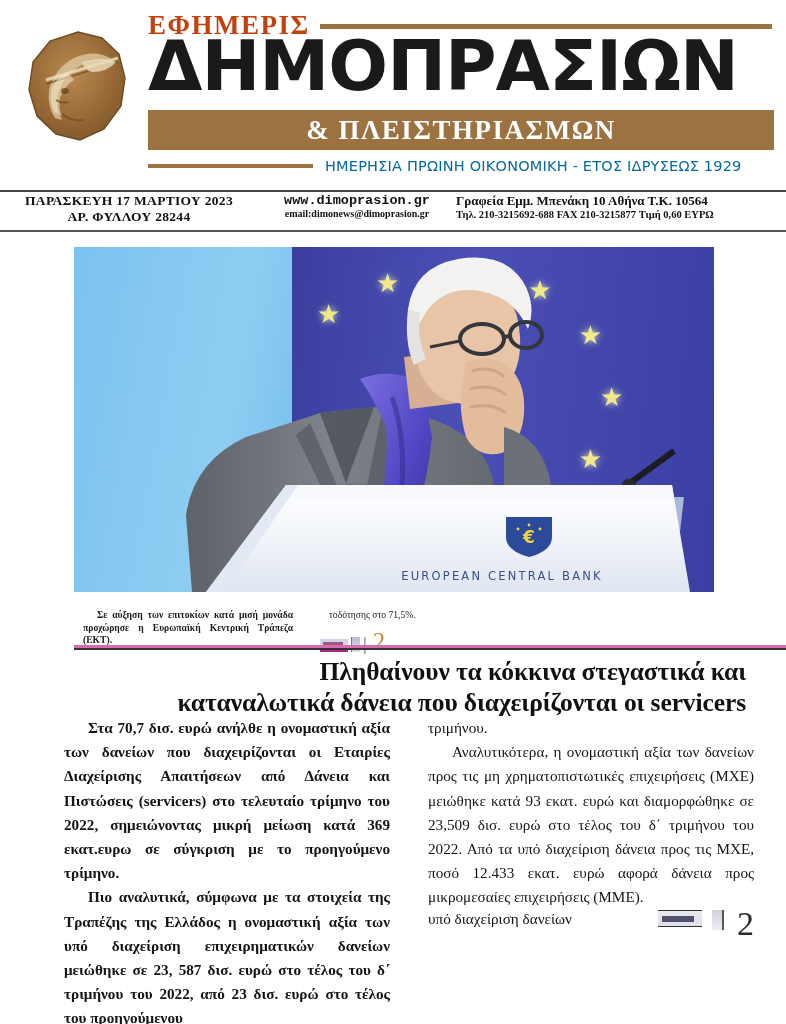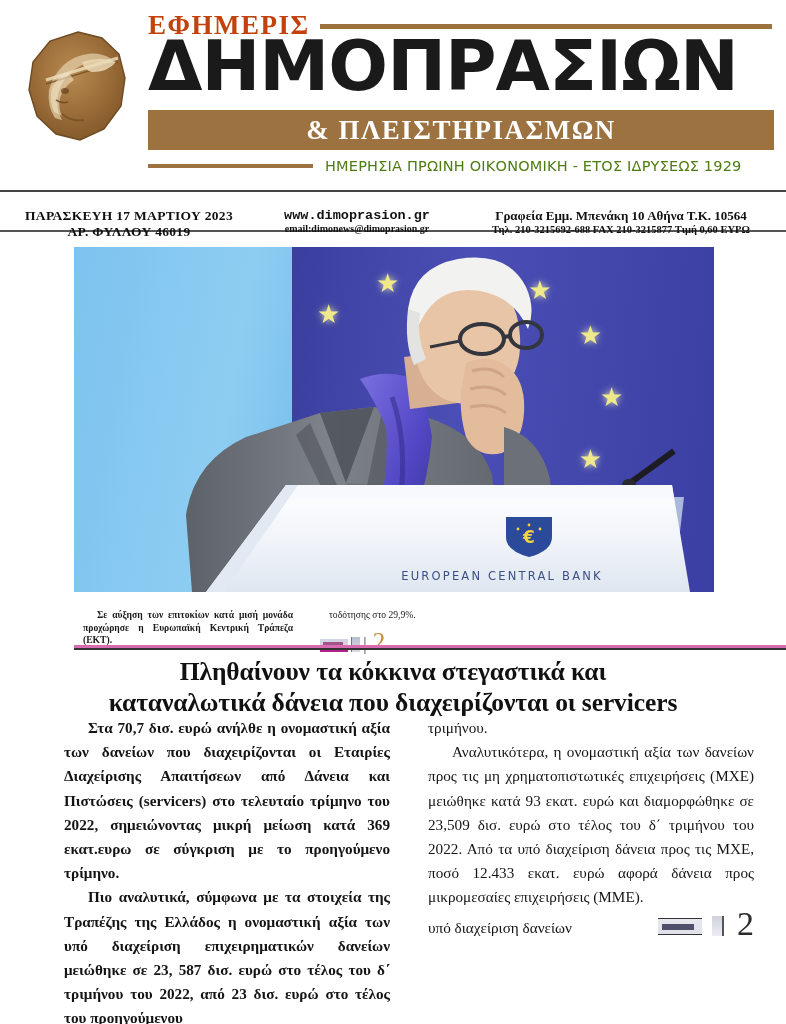--- a/index.html
+++ b/index.html
@@ -60,38 +60,38 @@
     white-space:nowrap;
   }
 
   .tagline-row {
     position:absolute; left:12px; top:155px; right:4px; height:22px;
     display:flex; align-items:center; gap:12px;
   }
   .tagline-rule { width:165px; height:4px; background:#9B7240; }
   .tagline-text {
     font-family:"DejaVu Sans", sans-serif;
-    font-size:14.5px; letter-spacing:0.2px; color:#4d7c0f; white-space:nowrap;
+    font-size:14.5px; letter-spacing:0.2px; color:#0369a1; white-space:nowrap;
   }
 
   
   .rule-top { height:2px; background:#444; margin:4px 0 0 0; }
   .infobar {
     position:relative; height:38px;
     display:flex; align-items:flex-start;
-    padding-top:16px;
+    padding-top:1px;
   }
   .info-col { font-family:"Liberation Serif", serif; }
   .info-left { width:258px; text-align:center; }
   .info-left .l1 { font-weight:bold; font-size:13.5px; letter-spacing:0.3px; }
   .info-left .l2 { font-weight:bold; font-size:13.5px; letter-spacing:0.3px; }
   .info-mid { flex:1; text-align:center; }
   .info-mid .l1 { font-weight:bold; font-size:13.5px;font-family:Liberation Mono, monospace; }
   .info-mid .l2 { font-size:10px; font-weight:bold; }
-  .info-right { width:330px; text-align:center; }
+  .info-right { width:330px; text-align:left; }
   .info-right .l1 { font-weight:bold; font-size:13px; }
   .info-right .l2 { font-weight:bold; font-size:10.5px; }
   .rule-bottom { height:1.5px; background:#555; margin-bottom:0; }
 
   
   .photo-wrap {
     position:absolute; left:74px; top:247px;
     width:640px; height:345px;
     overflow:hidden; background:#fff;
   }
@@ -153,21 +153,21 @@
     background:#d96bb0;
   }
   .dark-rule {
     position:absolute; left:74px; top:648px; width:712px; height:2px;
     background:#333;
   }
 
   
   .headline {
     position:absolute; left:40px; top:656px; width:706px;
-    text-align:center;
+    text-align:right;
     font-family:"Liberation Serif", serif;
     font-weight:bold;
     font-size:25.5px;
     line-height:31px;
     color:#111;
     letter-spacing:-0.1px;
   }
 
   
   .body-cols {
@@ -179,21 +179,21 @@
     margin:0;
     font-family:"Liberation Serif", serif;
     font-size:15.2px;
     line-height:24.2px;
     text-align:justify;
     text-indent:24px;
     color:#141414;
   }
   .bcol p.lead { font-weight:bold; }
   .bcol p.cont { text-indent:0; }
-  .endline { display:flex; align-items:flex-end; gap:10px; }
+  .endline { display:flex; align-items:flex-start; gap:10px; }
   .endline .txt { flex:1; }
   .stamp2 {
     display:inline-block; width:44px; height:17px;
     background:linear-gradient(#e8e8ee,#dfe0ea);
     border-top:1.5px solid #333; border-bottom:1.5px solid #333;
     position:relative; margin-bottom:2px;
   }
   .stamp2::after{
     content:""; position:absolute; left:4px; top:5px; width:32px; height:6px;
     background:#2a2a4a; opacity:.8;
@@ -252,21 +252,21 @@
         <span class="tagline-rule"></span>
         <span class="tagline-text">ΗΜΕΡΗΣΙΑ ΠΡΩΙΝΗ ΟΙΚΟΝΟΜΙΚΗ  -  ΕΤΟΣ ΙΔΡΥΣΕΩΣ 1929</span>
       </div>
     </div>
   </div>
 
   <div class="rule-top"></div>
   <div class="infobar">
     <div class="info-col info-left">
       <div class="l1">ΠΑΡΑΣΚΕΥΗ  17  ΜΑΡΤΙΟΥ  2023</div>
-      <div class="l2">ΑΡ. ΦΥΛΛΟΥ  46019</div>
+      <div class="l2">ΑΡ. ΦΥΛΛΟΥ  28244</div>
     </div>
     <div class="info-col info-mid">
       <div class="l1">www.dimoprasion.gr</div>
       <div class="l2">email:dimonews@dimoprasion.gr</div>
     </div>
     <div class="info-col info-right">
       <div class="l1">Γραφεία Εμμ. Μπενάκη 10 Αθήνα Τ.Κ. 10564</div>
       <div class="l2">Τηλ.   210-3215692-688   FAX   210-3215877   Τιμή   0,60   ΕΥΡΩ</div>
     </div>
   </div>
@@ -357,21 +357,21 @@
         </svg>
       </div>
     </div>
   </div>
 
   <div class="caption-area">
     <div class="cap-col bold">
       <p class="indent">Σε αύξηση των επιτοκίων κατά μισή μονάδα προχώρησε η Ευρωπαϊκή Κεντρική Τράπεζα (ΕΚΤ).</p>
     </div>
     <div class="cap-col third">
-      <p>τοδότησης στο 29,9%.</p>
+      <p>τοδότησης στο 71,5%.</p>
       <div class="cap-tail">
         <span class="stamp"></span>
         <span class="stamp-glyph"></span>
         <span class="pipe">|</span>
         <span class="pageref">2</span>
       </div>
     </div>
   </div>
 
   <div class="magenta-rule"></div>

